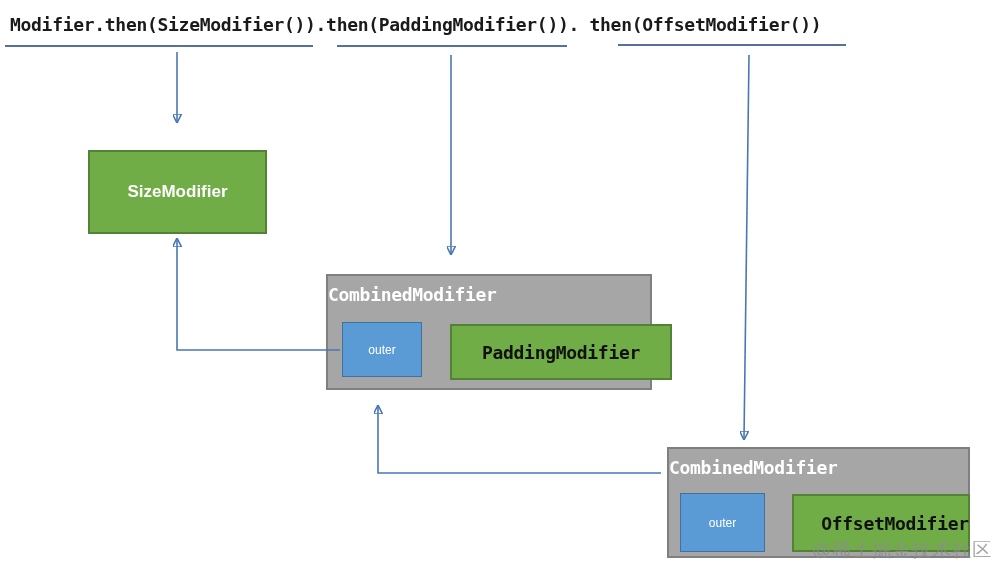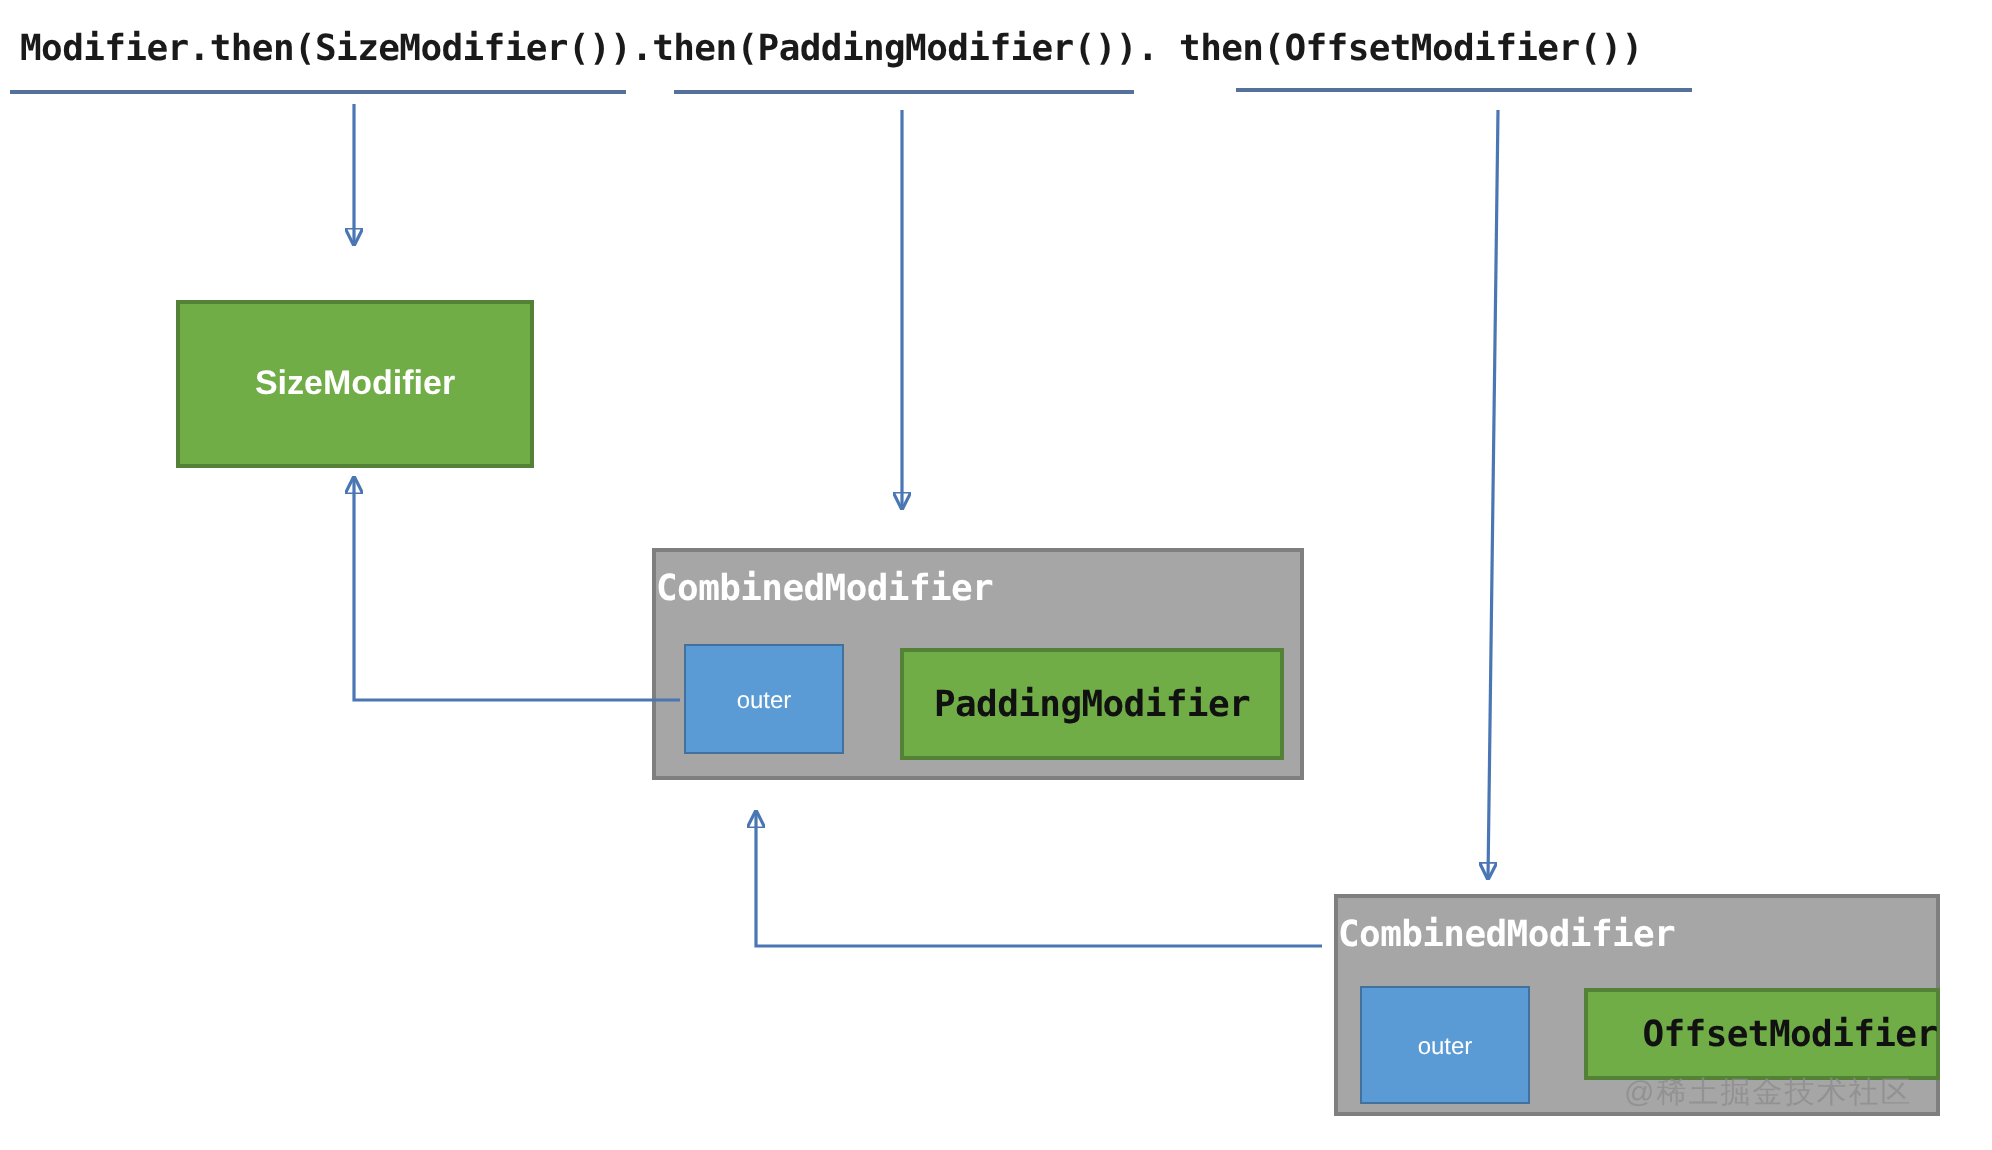--- a/index.html
+++ b/index.html
@@ -88,41 +88,41 @@
   }
   .outer-1 { left: 14px;  top: 46px; width: 80px; height: 55px; }
   .outer-2 { left: 11px;  top: 44px; width: 85px; height: 59px; }
   .child-box {
     color: #111111;
     font-family: "DejaVu Sans Mono", "Liberation Mono", monospace;
     font-size: 18px;
     font-weight: bold;
     letter-spacing: -0.3px;
   }
-  .child-1 { left: 122px; top: 48px; width: 192px; height: 56px; }
-  .child-2 { left: 123px; top: 45px; width: 178px; height: 46px; padding-left: 28px; }
+  .child-1 { left: 122px; top: 48px; width: 222px; height: 56px; }
+  .child-2 { left: 123px; top: 45px; width: 178px; height: 58px; padding-left: 28px; }
 
   svg.connectors {
     position: absolute;
     left: 0; top: 0;
     width: 996px; height: 575px;
     z-index: 2;
     pointer-events: none;
   }
   svg.connectors path, svg.connectors polyline {
     fill: none;
     stroke: var(--line);
     stroke-width: 1.6;
   }
   .watermark {
     position: absolute;
     left: 812px;
     top: 537px;
     font-family: "Liberation Sans", sans-serif;
-    font-size: 15px;
+    font-size: 19px;
     letter-spacing: 1px;
     color: var(--watermark);
     opacity: 0.75;
     z-index: 3;
     white-space: nowrap;
   }
 </style>
 </head>
 <body>
 

